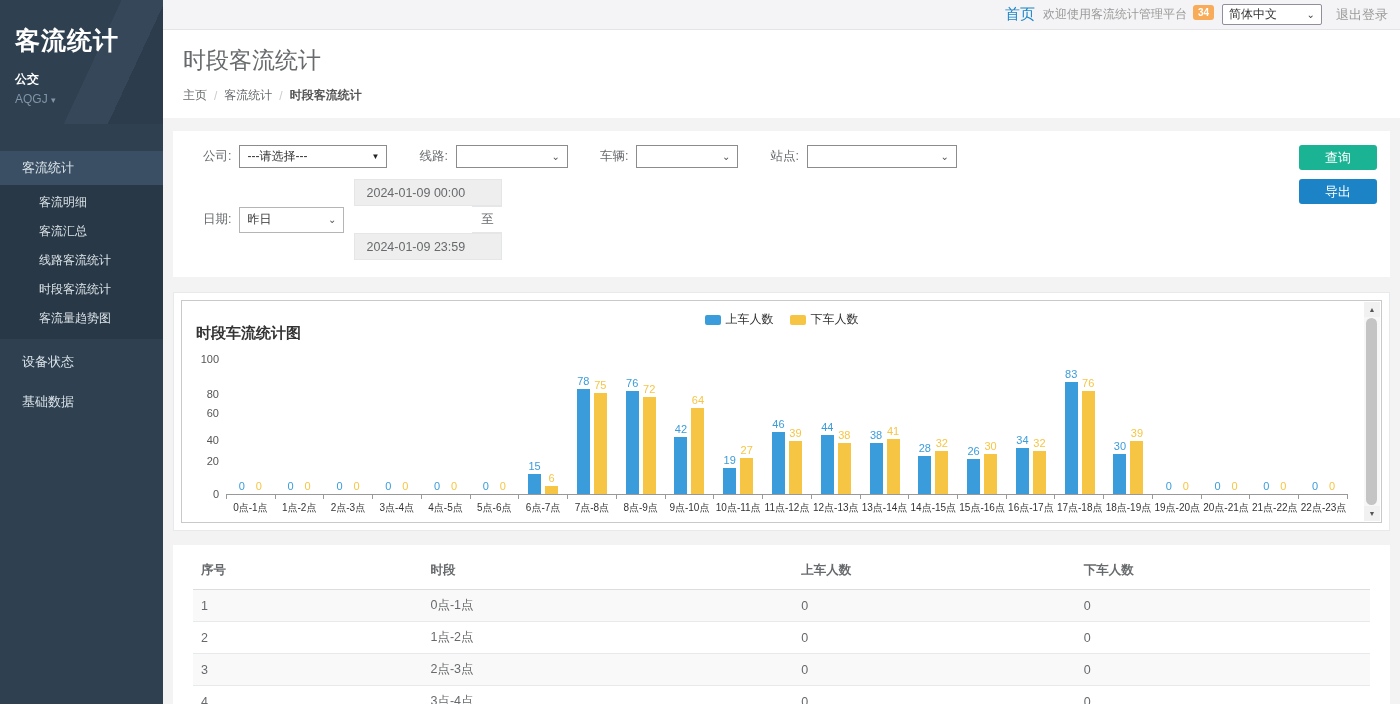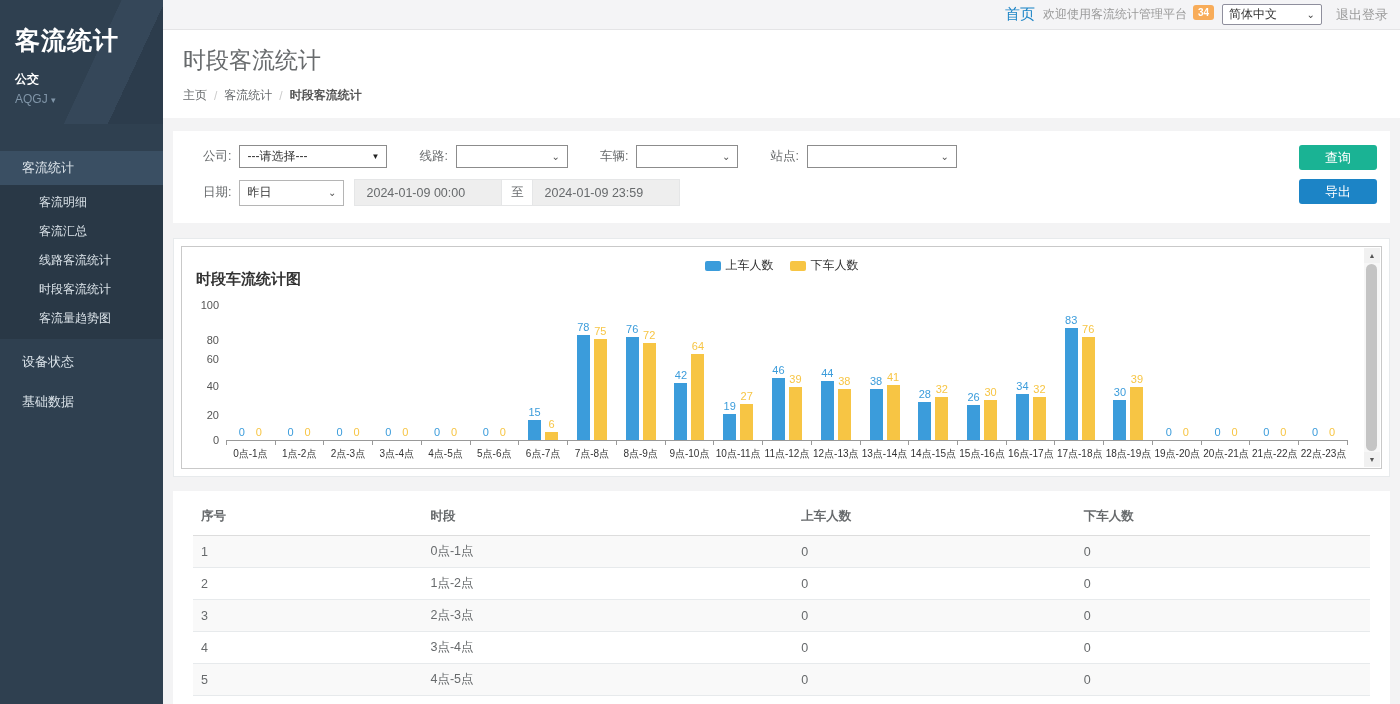--- a/index.html
+++ b/index.html
@@ -51,21 +51,21 @@
   .flabel { font-size:12.5px; color:#676a6c; margin-right:8px; white-space:nowrap; }
   .sel { height:23px; background:#fff; border:1px solid #8c8c8c; display:flex; align-items:center;
     justify-content:space-between; padding:0 7px; font-size:12px; color:#333; cursor:pointer; }
   .sel .chev { font-size:10px; color:#555; margin-left:6px; }
   .sel .tri { font-size:8px; color:#222; margin-left:6px; }
   .sel-company { width:148px; }
   .sel-line { width:112px; }
   .sel-vehicle { width:102px; }
   .sel-station { width:150px; }
   .sel-preset { width:105px; height:26px; border-color:#b5b5b5; }
-  .dgroup { display:flex; align-items:flex-end; margin-left:10px; }
+  .dgroup { display:flex; align-items:flex-end; margin-left:10px;flex-direction:column; }
   .dinput { width:148px; height:27px; background:#eee; border:1px solid #e5e6e7; color:#676a6c;
     font-size:12.5px; display:flex; align-items:center; padding:0 11px; cursor:text; }
   .daddon { width:30px; height:27px; background:#fff; border:1px solid #e5e6e7; border-left:0; border-right:0;
     display:flex; align-items:center; justify-content:center; font-size:12.5px; color:#676a6c; }
   .btn-col { position:absolute; right:13px; top:14px; display:flex; flex-direction:column; gap:9px; }
   .btn { width:78px; height:25px; border:none; border-radius:3px; color:#fff; font-size:13px;
     display:flex; align-items:center; justify-content:center; cursor:pointer; }
   .btn-green { background:#1ab394; }
   .btn-blue { background:#1c84c6; }
 
@@ -229,21 +229,21 @@
               <span>上车人数</span>
             </div>
             <div class="lg-item">
               <span class="lg-swatch" style="background: rgb(247, 197, 68);"></span>
               <span>下车人数</span>
             </div>
           </div>
           <div class="plot-wrap">
             <div class="yaxis" id="yaxis">
                 <div class="ytick" style="bottom: -5px;">0</div>
-                <div class="ytick" style="bottom: 20px;">20</div>
+                <div class="ytick" style="bottom: 28px;">20</div>
                 <div class="ytick" style="bottom: 49px;">40</div>
                 <div class="ytick" style="bottom: 76px;">60</div>
                 <div class="ytick" style="bottom: 95px; margin-left: 16px;">80</div>
                 <div class="ytick" style="bottom: 130px;">100</div>
               </div>
             <div class="plot-area">
               <div class="groups" id="groups">
                   <div class="cgroup">
                     <div class="bcol">
                       <div class="bval" style="color: rgb(59, 156, 219);">0</div>

